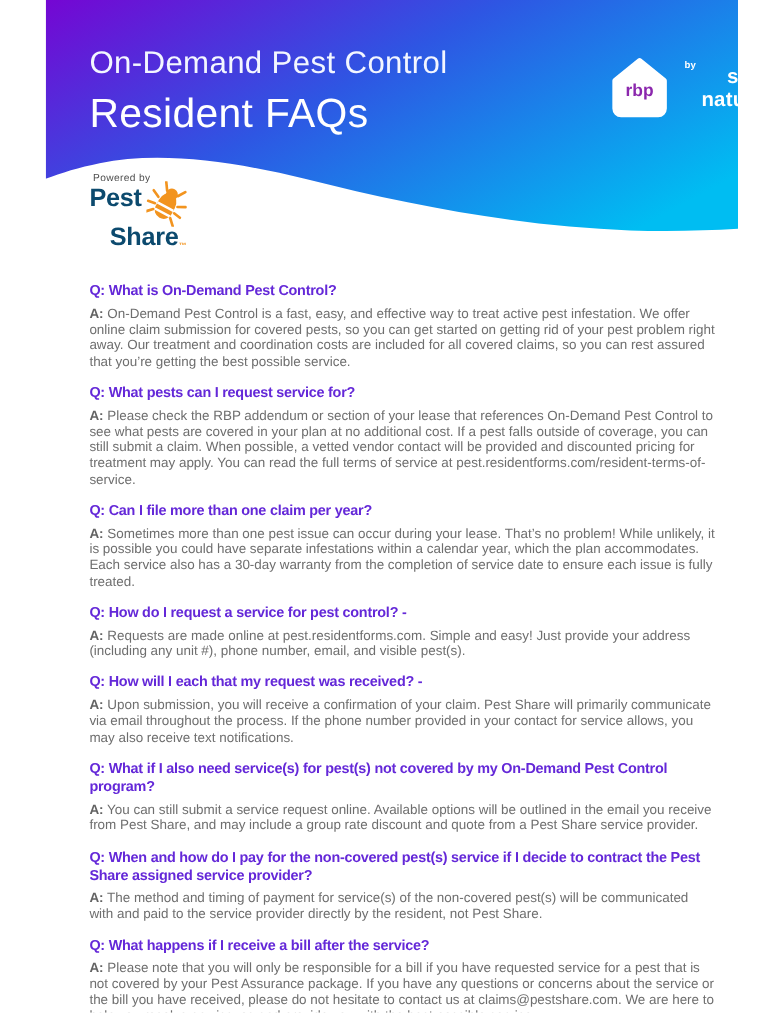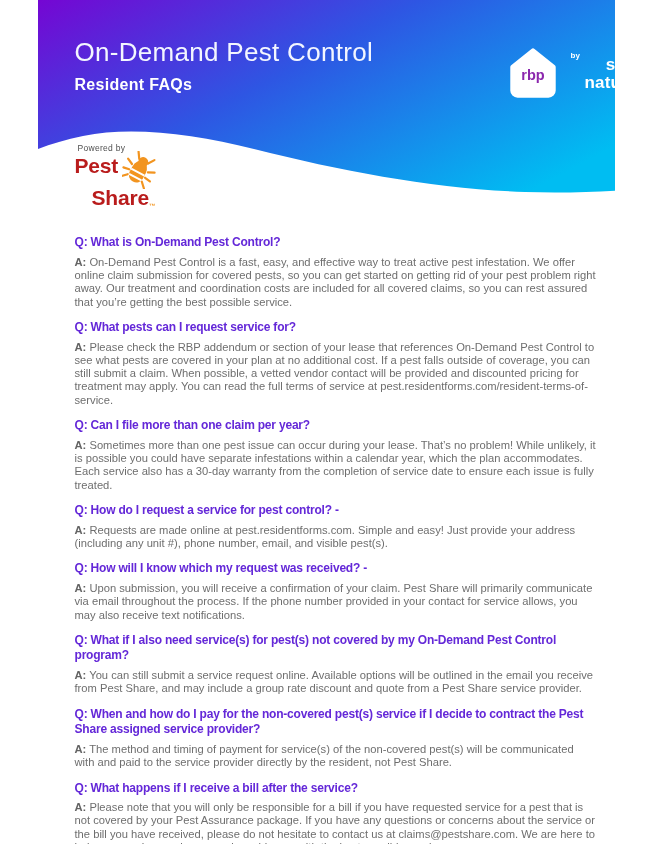--- a/index.html
+++ b/index.html
@@ -9,35 +9,35 @@
     position:relative; width:577px; height:844px; margin:0 auto;
     background:#ffffff; overflow:hidden;
   }
 
   
   .header { position:relative; width:652px; height:215px; }
   .header svg { display:block; }
 
   .title-block { position:absolute; left:37px; top:37px; color:#ffffff; }
   .title-line1 { font-size:26px; font-weight:400; letter-spacing:.3px; line-height:1.2; color:#f3f6ff; }
-  .title-line2 { font-size:16px; font-weight:700; letter-spacing:.3px; line-height:1.2; margin-top:7px; }
+  .title-line2 { font-size:34px; font-weight:400; letter-spacing:.3px; line-height:1.2; margin-top:7px; }
 
   
   .brand { position:absolute; left:466px; top:44px; display:flex; align-items:center; }
   .brand-mark { width:58px; height:58px; }
   .brand-name { margin-left:9px; color:#ffffff; line-height:1; }
   .brand-by { font-size:8px; font-weight:600; vertical-align:top; position:relative; top:-4px; margin-right:2px; }
   .brand-word { font-size:17px; font-weight:700; letter-spacing:.2px; display:inline-block;margin-left:24px; }
   .brand-line2 { margin-left:14px; margin-top:1px; }
 
   
   .pestshare { position:absolute; left:37px; top:143px; width:120px; }
   .powered-by { font-size:8.5px; color:#4f4f4f; letter-spacing:.3px; margin-left:3px; }
   .ps-row { display:flex; align-items:flex-start; margin-top:2px; }
-  .ps-word { color:#b91c1c; font-weight:800; font-size:21px; letter-spacing:-.2px; line-height:1.05; }
+  .ps-word { color:#0c4a6e; font-weight:800; font-size:21px; letter-spacing:-.2px; line-height:1.05; }
   .ps-bug { width:34px; height:38px; margin-left:4px; margin-top:-4px; }
   .ps-line2 { margin-left:17px; margin-top:-2px; display:flex; align-items:flex-end; }
   .ps-tm { font-size:6.5px; color:#f2941f; font-weight:700; margin-top:2px; }
 
   
   .faq-list { padding:20px 18px 0 37px; }
   .faq { margin-bottom:11px; }
   .faq-q {
     color:#6428d8; font-size:12px; font-weight:700;
     letter-spacing:-.2px; line-height:1.3; margin-bottom:5px;
@@ -133,21 +133,21 @@
       <h3 class="faq-q">Q: Can I file more than one claim per year?</h3>
       <p class="faq-a"><b>A:</b> <span>Sometimes more than one pest issue can occur during your lease. That’s no problem! While unlikely, it is possible you could have separate infestations within a calendar year, which the plan accommodates. Each service also has a 30-day warranty from the completion of service date to ensure each issue is fully treated.</span></p>
     </section>
 
     <section class="faq">
       <h3 class="faq-q">Q: How do I request a service for pest control? -</h3>
       <p class="faq-a"><b>A:</b> <span>Requests are made online at pest.residentforms.com. Simple and easy! Just provide your address (including any unit #), phone number, email, and visible pest(s).</span></p>
     </section>
 
     <section class="faq">
-      <h3 class="faq-q">Q: How will I know which my request was received? -</h3>
+      <h3 class="faq-q">Q: How will I each that my request was received? -</h3>
       <p class="faq-a"><b>A:</b> <span>Upon submission, you will receive a confirmation of your claim. Pest Share will primarily communicate via email throughout the process. If the phone number provided in your contact for service allows, you may also receive text notifications.</span></p>
     </section>
 
     <section class="faq">
       <h3 class="faq-q">Q: What if I also need service(s) for pest(s) not covered by my On-Demand Pest Control program?</h3>
       <p class="faq-a"><b>A:</b> <span>You can still submit a service request online. Available options will be outlined in the email you receive from Pest Share, and may include a group rate discount and quote from a Pest Share service provider.</span></p>
     </section>
 
     <section class="faq">
       <h3 class="faq-q">Q: When and how do I pay for the non-covered pest(s) service if I decide to contract the Pest Share assigned service provider?</h3>

